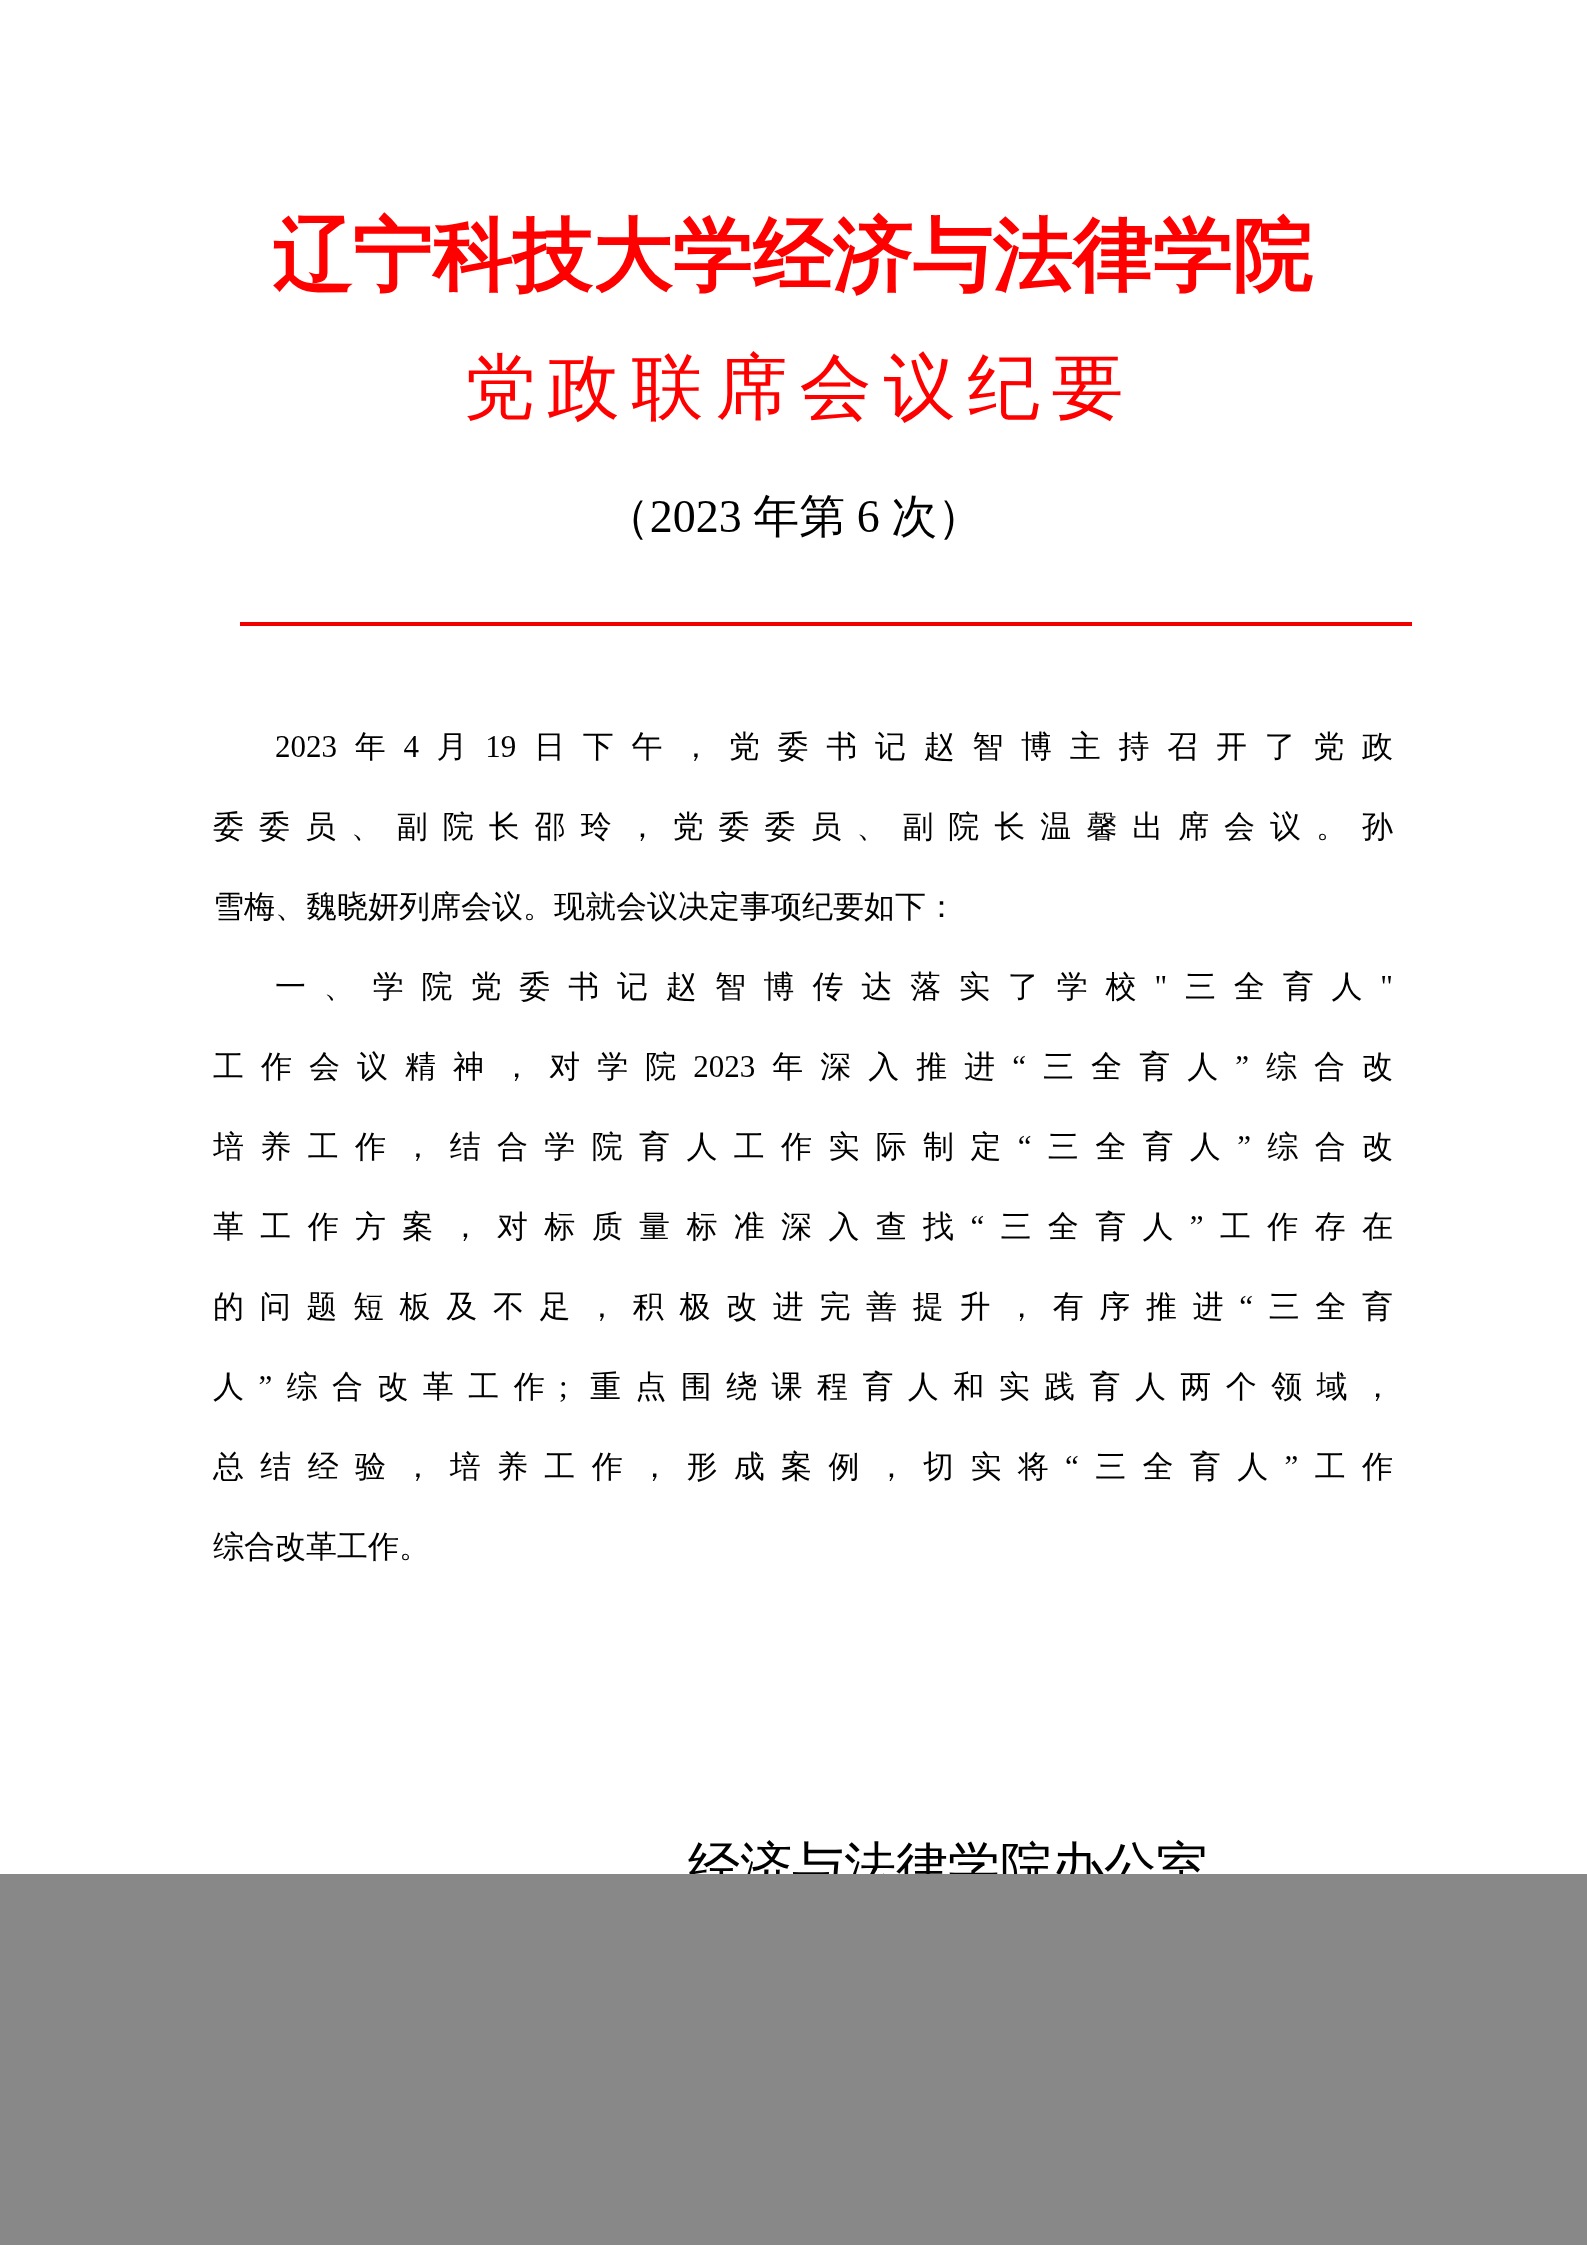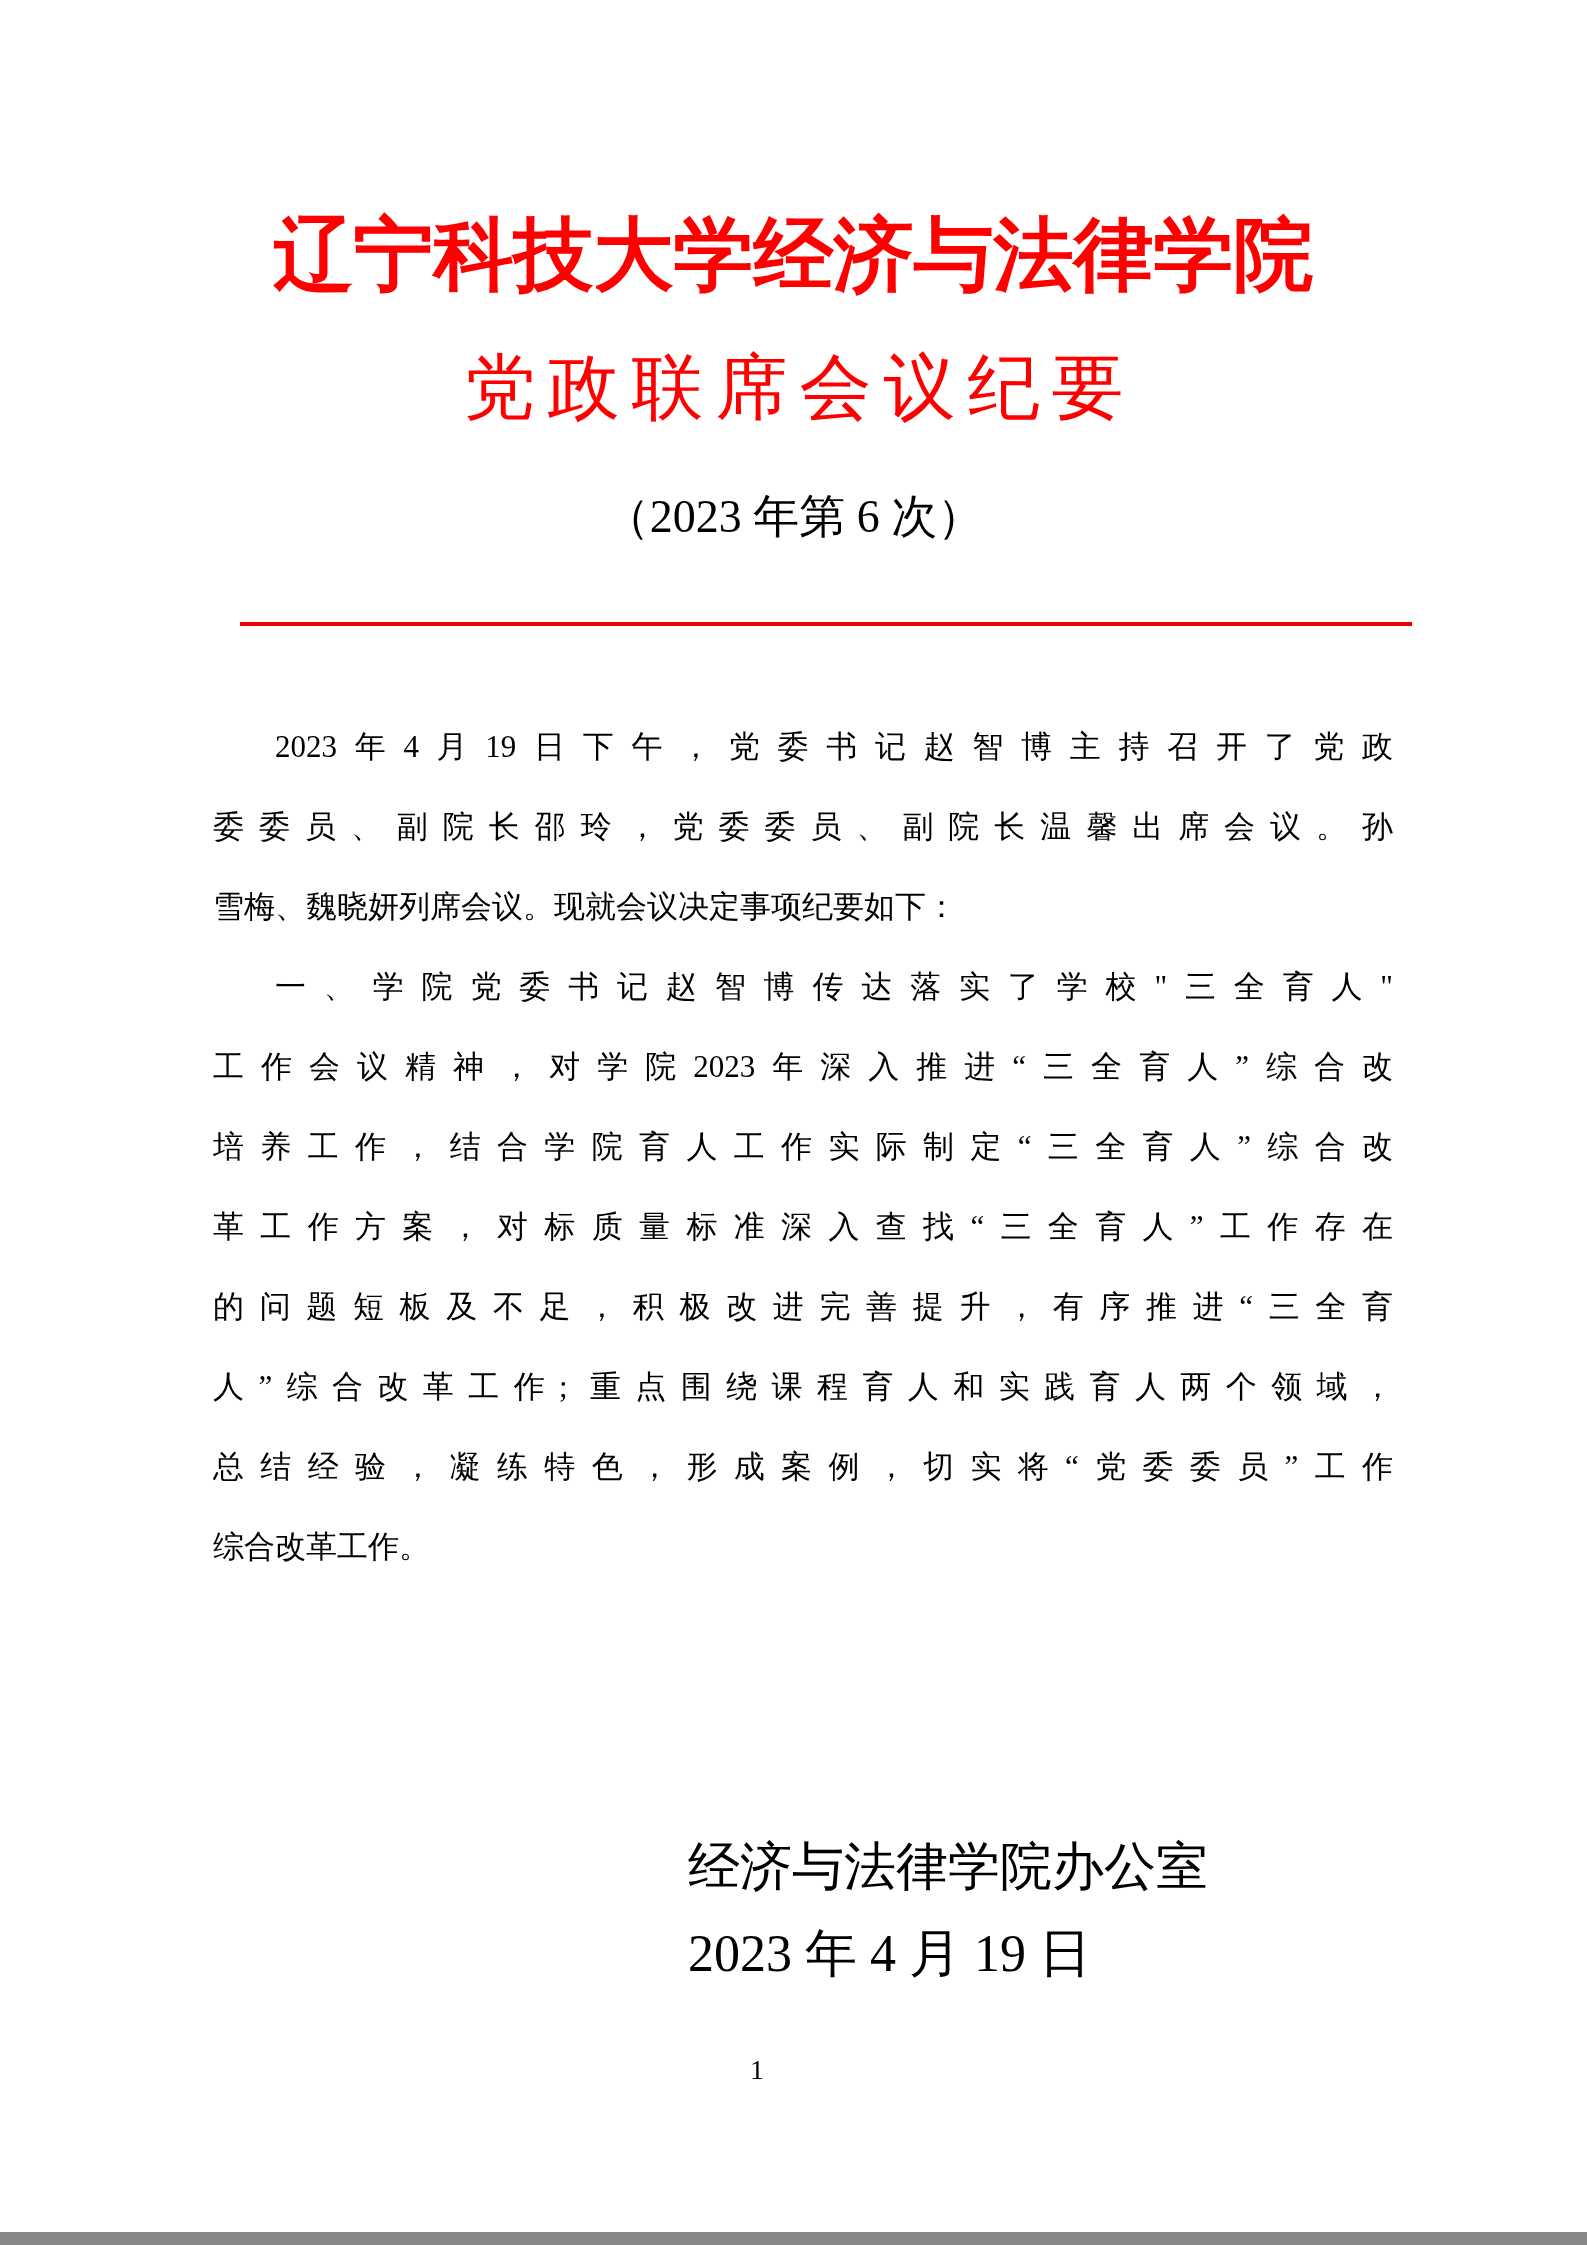--- a/index.html
+++ b/index.html
@@ -4,21 +4,21 @@
 <style>
   :root{
     --title-red:#ff0000;
     --rule-red:#ee0000;
     --body-black:#000000;
     --page-bg:#ffffff;
   }
   html,body{margin:0;padding:0;background:#888;}
   .page{
     position:relative;
-    width:1587px;height:2232px;
+    width:1587px;height:1874px;
     margin:0 auto;
     background:var(--page-bg);
     overflow:hidden;
     font-family:"Liberation Serif","DejaVu Serif",serif;
     color:var(--body-black);
   }
   .title1{
     position:absolute;top:200px;left:0;width:100%;
     text-align:center;
     font-family:"Liberation Sans","DejaVu Sans",sans-serif;
@@ -98,21 +98,21 @@
   <main class="body">
     <p class="line indent just">2023年4月19日下午，党委书记赵智博主持召开了党政</p>
     <p class="line just">委委员、副院长邵玲，党委委员、副院长温馨出席会议。孙</p>
     <p class="line">雪梅、魏晓妍列席会议。现就会议决定事项纪要如下：</p>
     <p class="line indent just">一、学院党委书记赵智博传达落实了学校"三全育人"</p>
     <p class="line just">工作会议精神，对学院2023年深入推进“三全育人”综合改</p>
     <p class="line just">培养工作，结合学院育人工作实际制定“三全育人”综合改</p>
     <p class="line just">革工作方案，对标质量标准深入查找“三全育人”工作存在</p>
     <p class="line just">的问题短板及不足，积极改进完善提升，有序推进“三全育</p>
     <p class="line just">人”综合改革工作; 重点围绕课程育人和实践育人两个领域，</p>
-    <p class="line just">总结经验，凝练特色，形成案例，切实将“党委委员”工作</p>
+    <p class="line just">总结经验，培养工作，形成案例，切实将“三全育人”工作</p>
     <p class="line">综合改革工作。</p>
   </main>
 
   <div class="signoff">
     <div>经济与法律学院办公室</div>
     <div>2023 年 4 月 19 日</div>
   </div>
 
   <div class="pageno">1</div>
 

